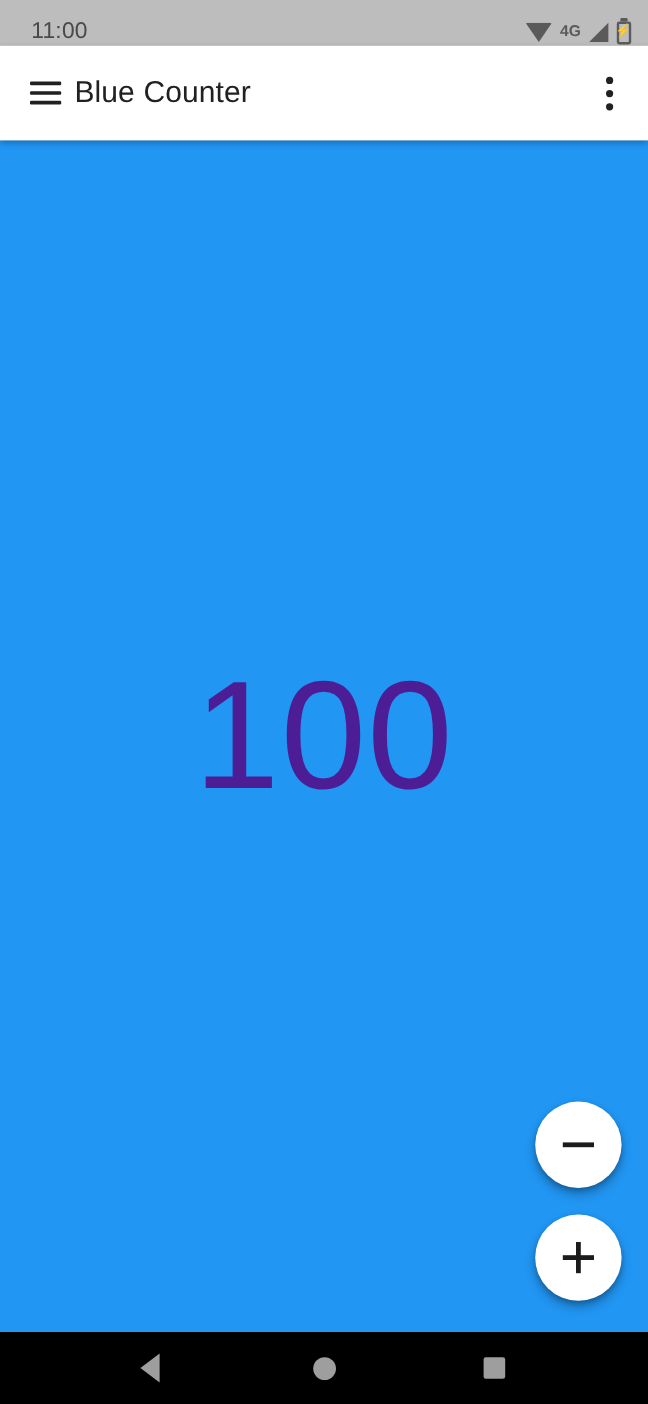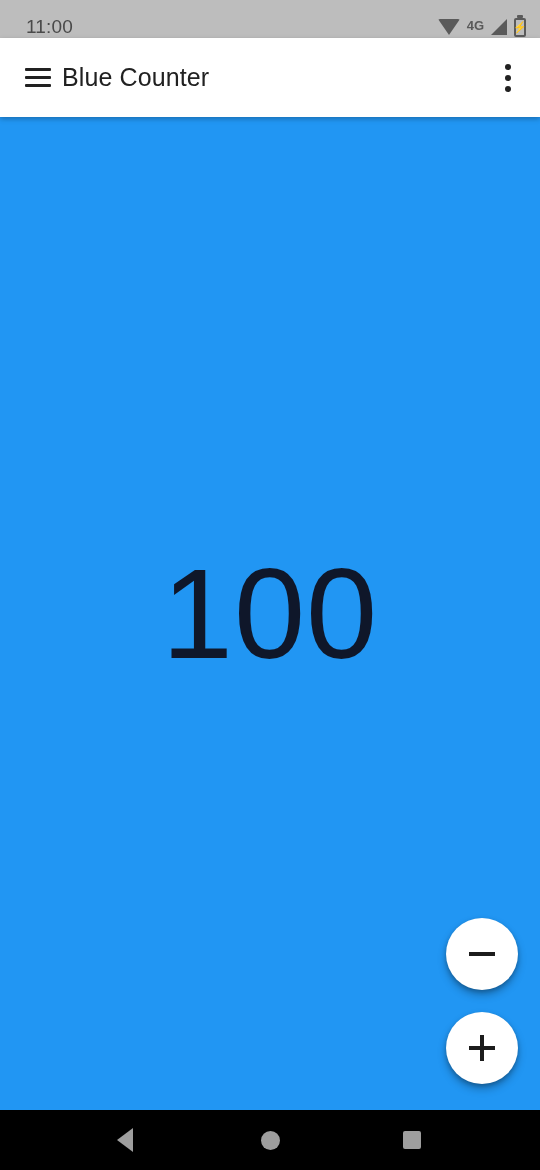--- a/index.html
+++ b/index.html
@@ -147,21 +147,21 @@
   .counter-value {
     position: absolute;
     top: 0; left: 0;
     width: 540px;
     height: 993px;
     display: flex;
     align-items: center;
     justify-content: center;
     font-size: 128px;
     font-weight: 300;
-    color: #0f172a;
+    color: #4c1d95;
     letter-spacing: 1px;
     user-select: none;
     text-align: center;
   }
 
   
   .fab {
     position: absolute;
     width: 72px; height: 72px;
     border-radius: 50%;

